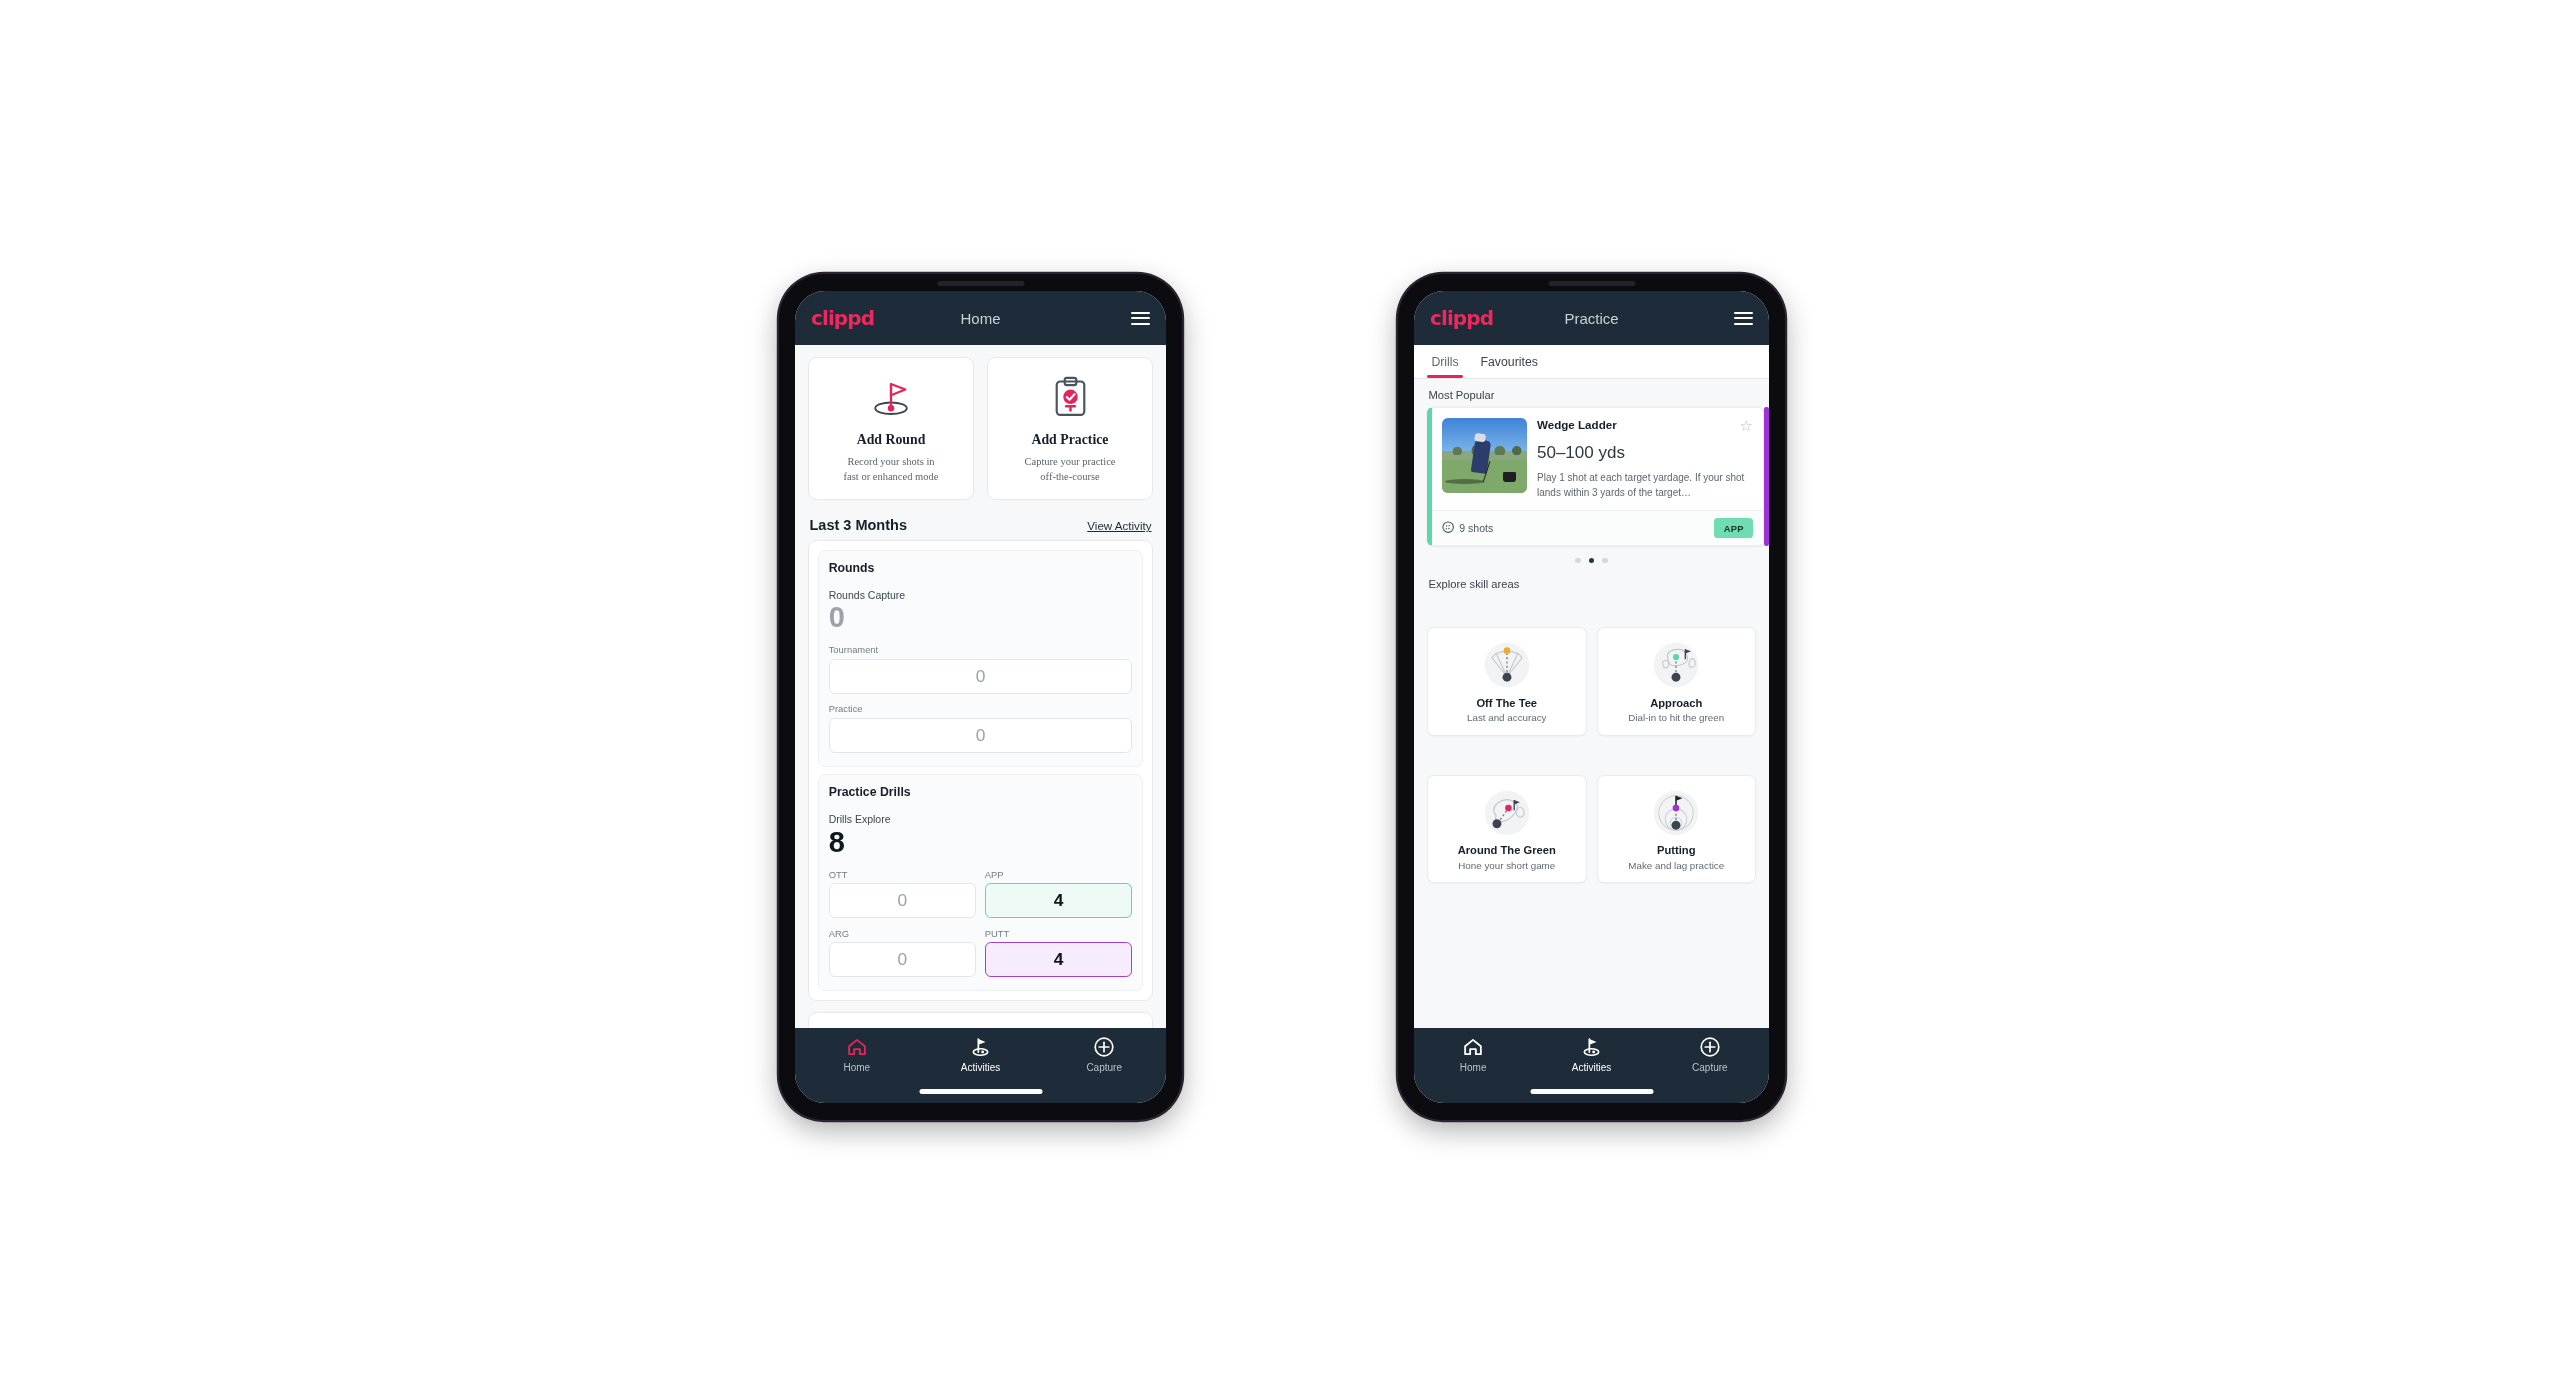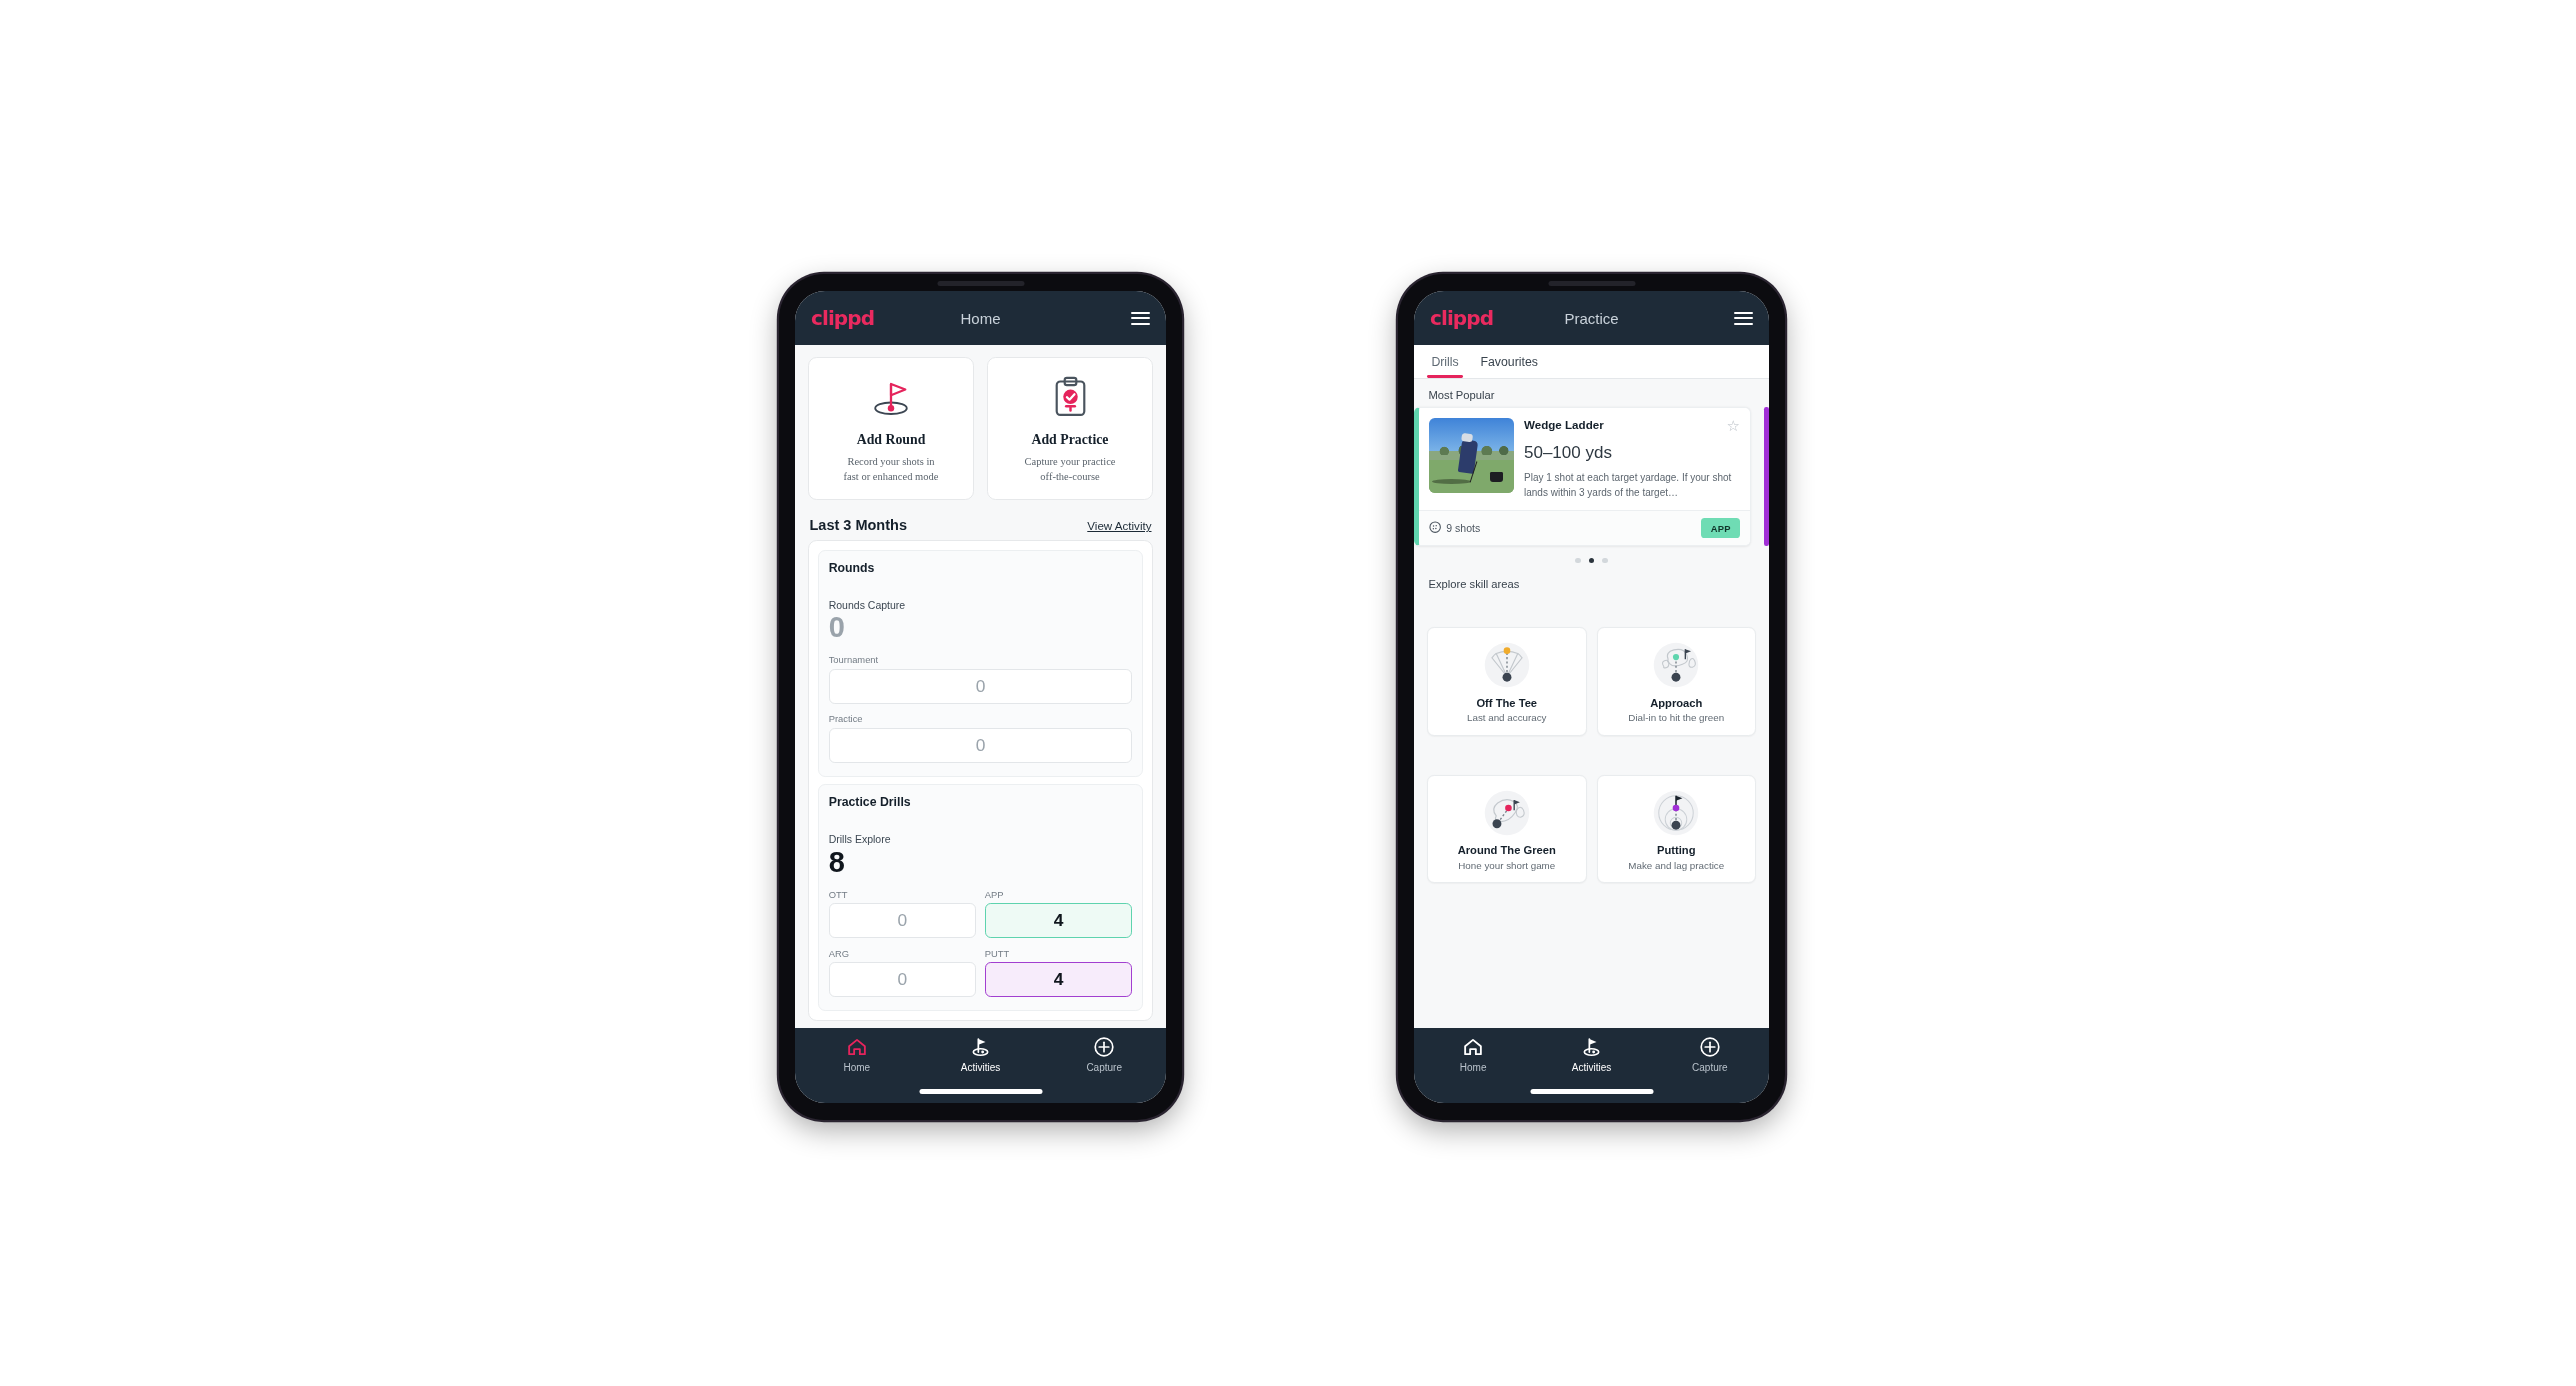--- a/index.html
+++ b/index.html
@@ -95,21 +95,21 @@
     display: flex; padding: 8.7px;
     gap: 7.2px;
     flex-direction: column;
   }
   .stat-col {
     flex: 1 1 0; background: #fafbfc;
     border: 0.7px solid #eceff1; border-radius: 7.2px;
     padding: 10px 10px 13px 10px;
   }
   .stat-col h4 { font-size: 12.3px; font-weight: 700; color: #15202b; }
-  .stat-cap { font-size: 10.5px; color: #3c4752; margin-top: 24px; }
+  .stat-cap { font-size: 10.5px; color: #3c4752; margin-top: 14px; }
   .stat-big { font-size: 29px; font-weight: 700; line-height: 1.05; margin-top: 1.4px; }
   .stat-big.zero { color: #9aa3ab; }
   .stat-big.val { color: #10161d; }
 
   .stat-fields { margin-top: 11.6px; }
   .field-label { font-size: 9.4px; color: #737c85; margin-bottom: 3.6px; }
   .field-box {
     border: 0.7px solid #e3e6e9; border-radius: 5.8px;
     height: 35px; background: #ffffff;
     display: flex; align-items: center; justify-content: center;
@@ -156,21 +156,21 @@
   .tab { padding: 10px 1.4px 8.7px 1.4px; font-size: 12.3px; color: #3a444e; position: relative; }
   .tab.active { color: #5f6a74; }
   .tab.active::after {
     content:""; position:absolute; left:-2.9px; right:-2.9px; bottom:0;
     height: 2.9px; background: #e5245c; border-radius: 1.4px;
   }
 
   .plabel { font-size: 11.2px; color: #38424c; padding: 10px 14.5px 5.8px 14.5px; }
 
   
-  .carousel { position: relative; }
+  .carousel { position: relative; padding-left: 13px; }
   .drill-card {
     position: relative;
     background: #ffffff; border-radius: 5.8px;
     border: 0.7px solid #eceff1;
     border-left: 5px solid #5fd5ae;
     overflow: hidden;
     width: 337px;
     box-shadow: 0 0.7px 2.2px rgba(0,0,0,.07);
   }
   .drill-top { display: flex; padding: 10px; gap: 10px; }

